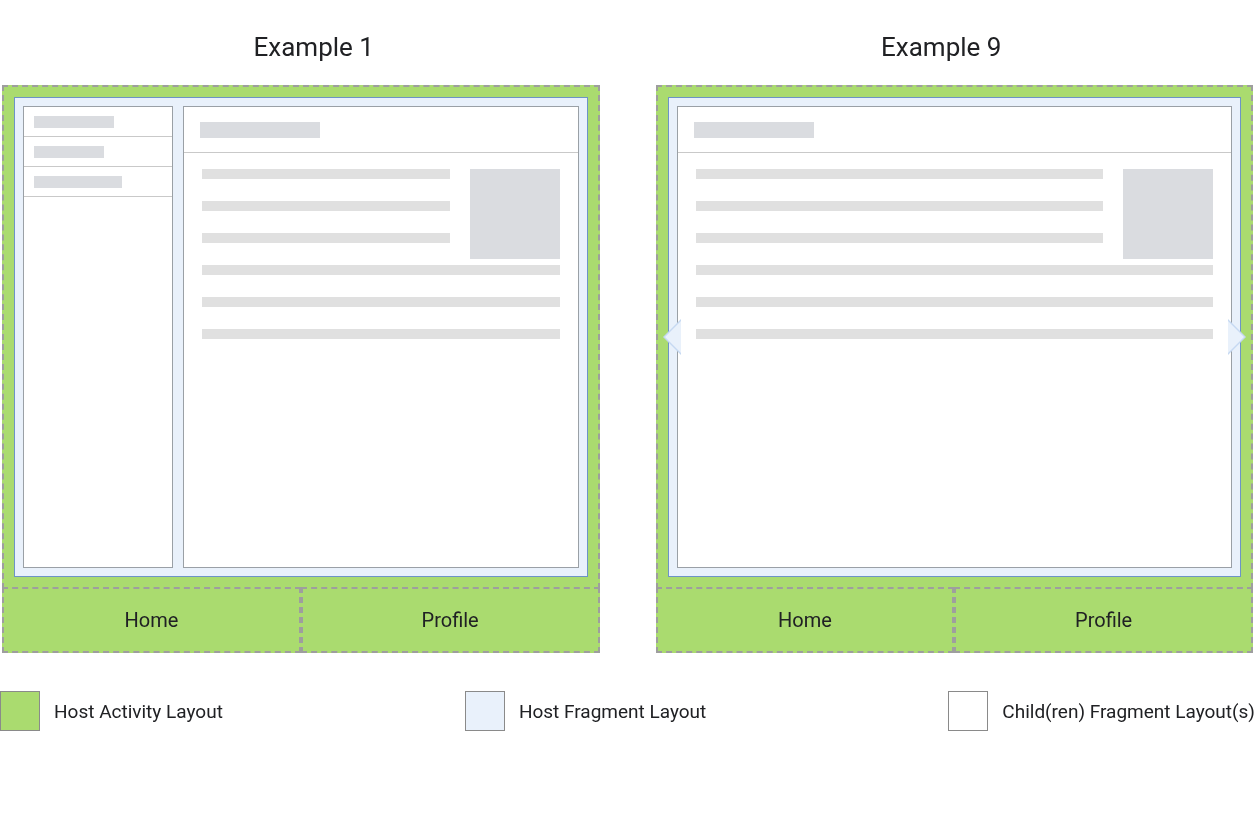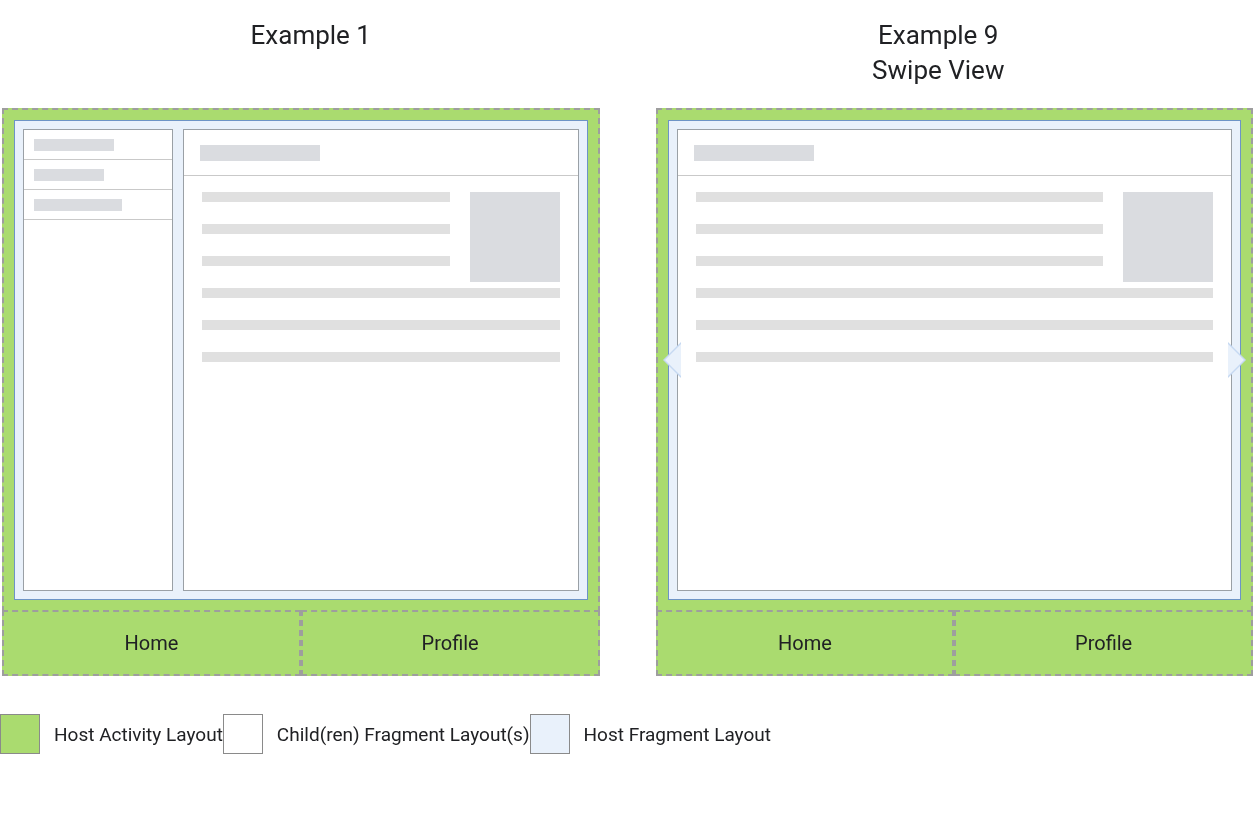--- a/index.html
+++ b/index.html
@@ -7,21 +7,21 @@
     font-family: -apple-system, BlinkMacSystemFont, "Segoe UI", Roboto, Arial, sans-serif;
     background: #fff;
     width: 1255px;
     height: 829px;
     position: relative;
     color: #202124;
   }
   .titles {
     display: flex;
     justify-content: space-around;
-    padding-top: 18px;
+    padding-top: 30px;
     padding-bottom: 10px;
     border-radius: 13px;
   }
   .title-block {
     text-align: center;
     font-size: 26px;
     line-height: 1.35;
   }
   .examples-row {
     display: flex;
@@ -143,21 +143,21 @@
     display: flex;
     align-items: center;
     justify-content: center;
     font-size: 20px;
     margin-top: -2px;
   }
   .tab + .tab { border-left: 2px dashed #9e9e9e; justify-content: center; }
   
   .legend {
     display: flex;
-    justify-content: flex-start;
+    justify-content: space-between;
     margin-top: 28px;
     font-size: 19px;
     align-items: center;
   }
   .legend-item { display: flex; align-items: center; gap: 14px; }
   .swatch {
     width: 40px; height: 40px; border: 1px solid #8a8a8a;
   }
   .sw-green { background: #aadb6f; }
   .sw-blue  { background: #e9f1fb; }
@@ -165,21 +165,20 @@
 </style>
 </head>
 <body>
 
 <div class="titles">
   <div class="title-block">
     <div>Example 1</div>
   </div>
   <div class="title-block">
     <div>Example 9</div>
-    <div>Swipe View</div>
   </div>
 </div>
 
 <div class="examples-row">
 
   <div class="example">
     <div class="host-activity">
       <div class="host-fragment">
         <div class="child-fragment list-pane">
           <div class="list-item">
@@ -250,20 +249,20 @@
   </div>
 
 </div>
 
 <div class="legend">
   <div class="legend-item">
     <div class="swatch sw-green"></div>
     <span>Host Activity Layout</span>
   </div>
   <div class="legend-item">
+    <div class="swatch sw-blue"></div>
+    <span>Host Fragment Layout</span>
+  </div>
+  <div class="legend-item">
     <div class="swatch sw-white"></div>
     <span>Child(ren) Fragment Layout(s)</span>
   </div>
-  <div class="legend-item">
-    <div class="swatch sw-blue"></div>
-    <span>Host Fragment Layout</span>
-  </div>
 </div>
 
 </body></html>

